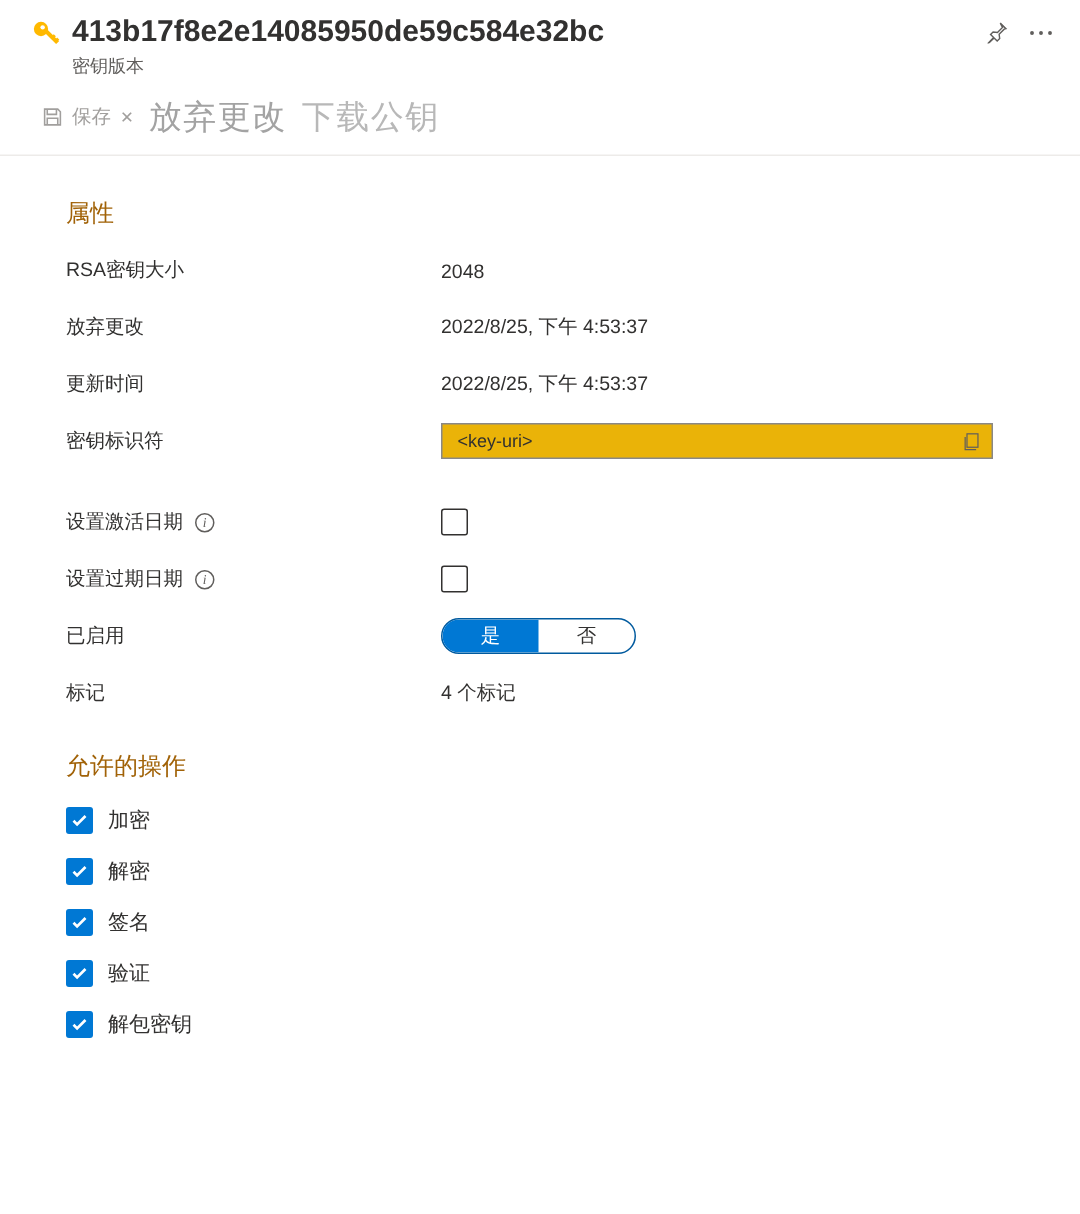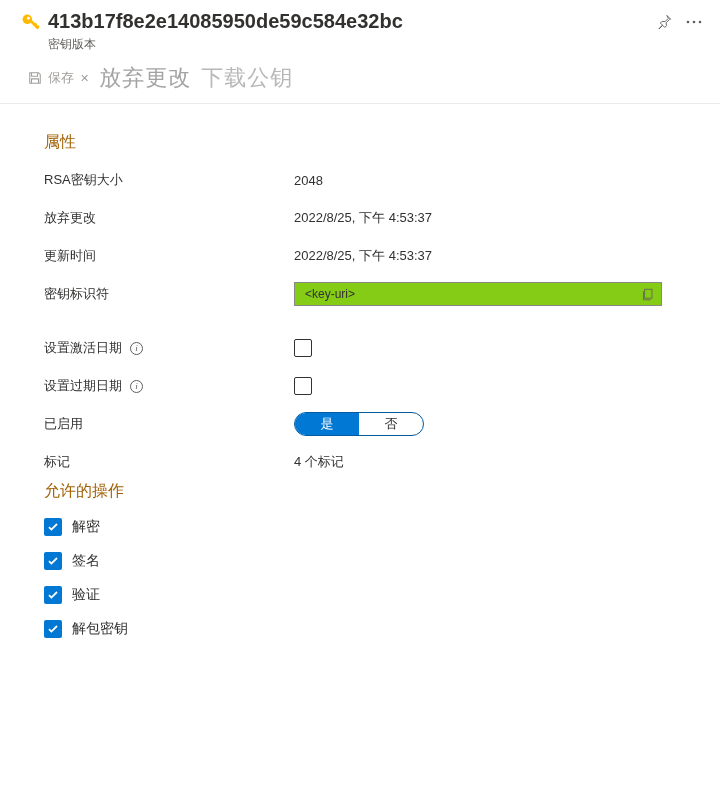--- a/index.html
+++ b/index.html
@@ -104,21 +104,21 @@
       font-size: 9px;
       color: #605e5c;
       font-family: Georgia, serif;
       font-style: italic;
     }
 
     .keyid-box {
       display: flex;
       align-items: center;
       border: 1px solid #8a8886;
-      background: #84cc16;
+      background: #eab308;
       width: 368px;
       height: 24px;
       font-size: 12px;
     }
     .keyid-box .val {
       flex: 1;
       padding: 0 10px;
       color: #323130;
     }
     .keyid-box .copy {
@@ -155,21 +155,21 @@
     .toggle-pill .opt.active {
       background: #0078d4;
       color: #fff;
     }
 
     .tag-link {
       color: #0078d4;
       font-size: 13px;
     }
 
-    .section-ops { }
+    .section-ops { margin-top: 20px; }
     .op-item {
       display: flex;
       align-items: center;
       gap: 10px;
       padding: 8px 0;
     }
     .op-check {
       width: 18px;
       height: 18px;
       background: #0078d4;
@@ -291,20 +291,28 @@
 
   <div class="section-ops">
     <div class="section-title">允许的操作</div>
     <div id="ops-list">
         <div class="op-item">
           <span class="op-check">
             <svg width="12" height="12" viewBox="0 0 12 12">
               <path d="M2 6.2l2.4 2.4L10 3" fill="none" stroke="#fff" stroke-width="1.8"></path>
             </svg>
           </span>
+          <span class="op-label">加密</span>
+        </div>
+        <div class="op-item">
+          <span class="op-check">
+            <svg width="12" height="12" viewBox="0 0 12 12">
+              <path d="M2 6.2l2.4 2.4L10 3" fill="none" stroke="#fff" stroke-width="1.8"></path>
+            </svg>
+          </span>
           <span class="op-label">解密</span>
         </div>
         <div class="op-item">
           <span class="op-check">
             <svg width="12" height="12" viewBox="0 0 12 12">
               <path d="M2 6.2l2.4 2.4L10 3" fill="none" stroke="#fff" stroke-width="1.8"></path>
             </svg>
           </span>
           <span class="op-label">签名</span>
         </div>

